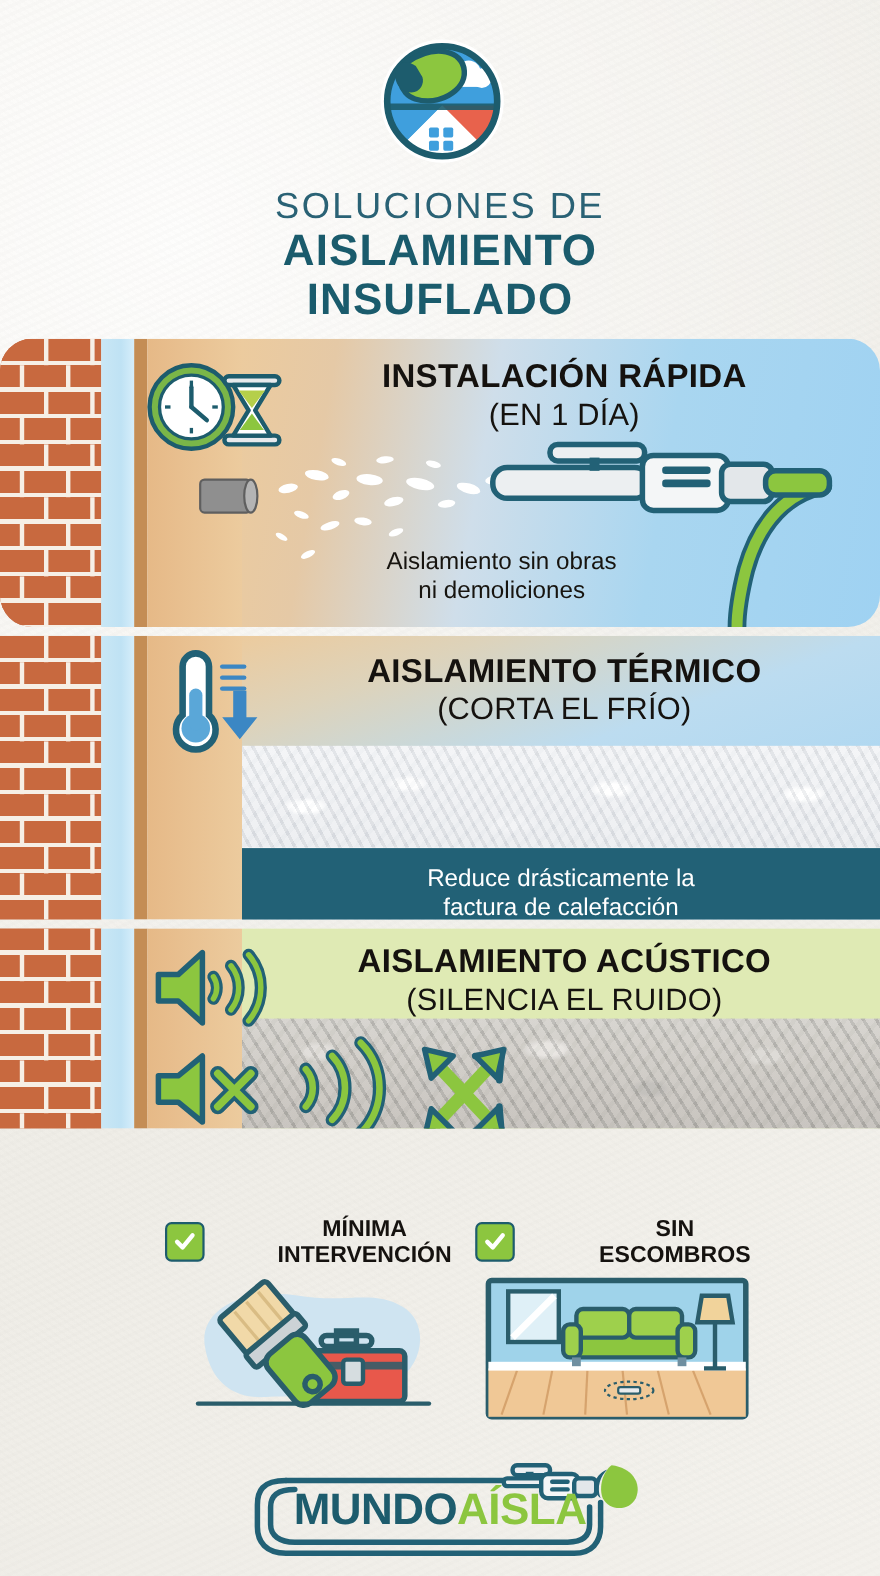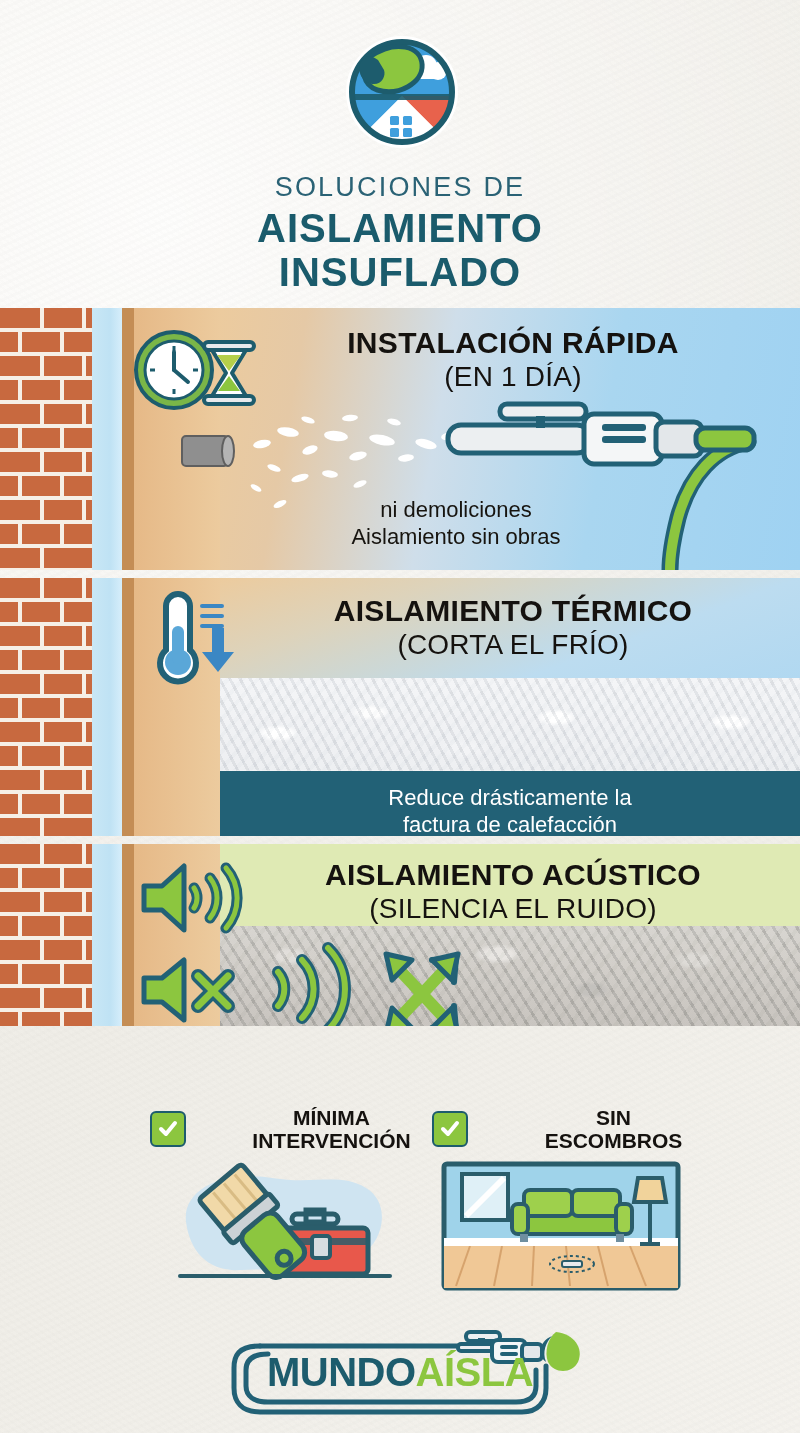--- a/index.html
+++ b/index.html
@@ -28,31 +28,31 @@
   
   #header { position: absolute; top: 0; left: 0; width: 800px; height: 300px; }
   #logo-badge {
     position: absolute; left: 330px; top: 24px; width: 140px; height: 130px;
   }
   #title-block {
     position: absolute; top: 168px; left: 0; width: 800px; text-align: center;
     color: #1d5c6d;
   }
   .t-line1 {
-    font-size: 27px; letter-spacing: 2.2px; font-weight: 400;
+    font-size: 33px; letter-spacing: 2.2px; font-weight: 400;
     line-height: 38px; color: #2a6275;
   }
   .t-line2, .t-line3 {
     font-size: 40px; letter-spacing: 1px; font-weight: 700;
     line-height: 44px; color: #1a5b6c;
   }
 
   
   .panel { position: absolute; left: 0; width: 800px; overflow: hidden; }
-  #panel1 { top: 308px; height: 262px; }
+  #panel1 { top: 308px; height: 262px; border-radius: 29px; }
   #panel2 { top: 578px; height: 258px; }
   #panel3 { top: 844px; height: 182px; }
 
   
   .brick {
     position: absolute; left: 0; top: 0; width: 92px; height: 100%;
     background:
       repeating-linear-gradient(to bottom,
         #c8693f 0px, #c8693f 20px,
         #f6efe6 20px, #f6efe6 24px),
@@ -282,22 +282,22 @@
         <rect x="506" y="114" width="46" height="34" rx="8" fill="#e3e7ea" stroke="#226176" stroke-width="5"></rect>
         <rect x="546" y="120" width="58" height="22" rx="9" fill="#8cc63f" stroke="#226176" stroke-width="5"></rect>
       </g>
     </svg>
 
     <div class="p-head" style="top:18px">
       <div class="p-title">INSTALACIÓN RÁPIDA</div>
       <div class="p-sub">(EN 1 DÍA)</div>
     </div>
     <div style="position:absolute;left:232px;right:120px;top:188px;text-align:center;font-size:22px;line-height:27px;color:#17140f;z-index:8">
+      <div>Aislamiento sin obras</div>
       <div>ni demoliciones</div>
-      <div>Aislamiento sin obras</div>
     </div>
 
     <svg style="position:absolute;left:132px;top:18px;width:130px;height:88px" viewBox="0 0 130 88">
       <g>
         <circle cx="42" cy="44" r="38" fill="#7ab648" stroke="#1d5c6d" stroke-width="4"></circle>
         <circle cx="42" cy="44" r="29" fill="#ffffff" stroke="#1d5c6d" stroke-width="3"></circle>
         <rect x="40.5" y="20" width="3" height="5" fill="#1d5c6d"></rect>
         <rect x="40.5" y="63" width="3" height="5" fill="#1d5c6d"></rect>
         <rect x="18" y="42.5" width="5" height="3" fill="#1d5c6d"></rect>
         <rect x="61" y="42.5" width="5" height="3" fill="#1d5c6d"></rect>

